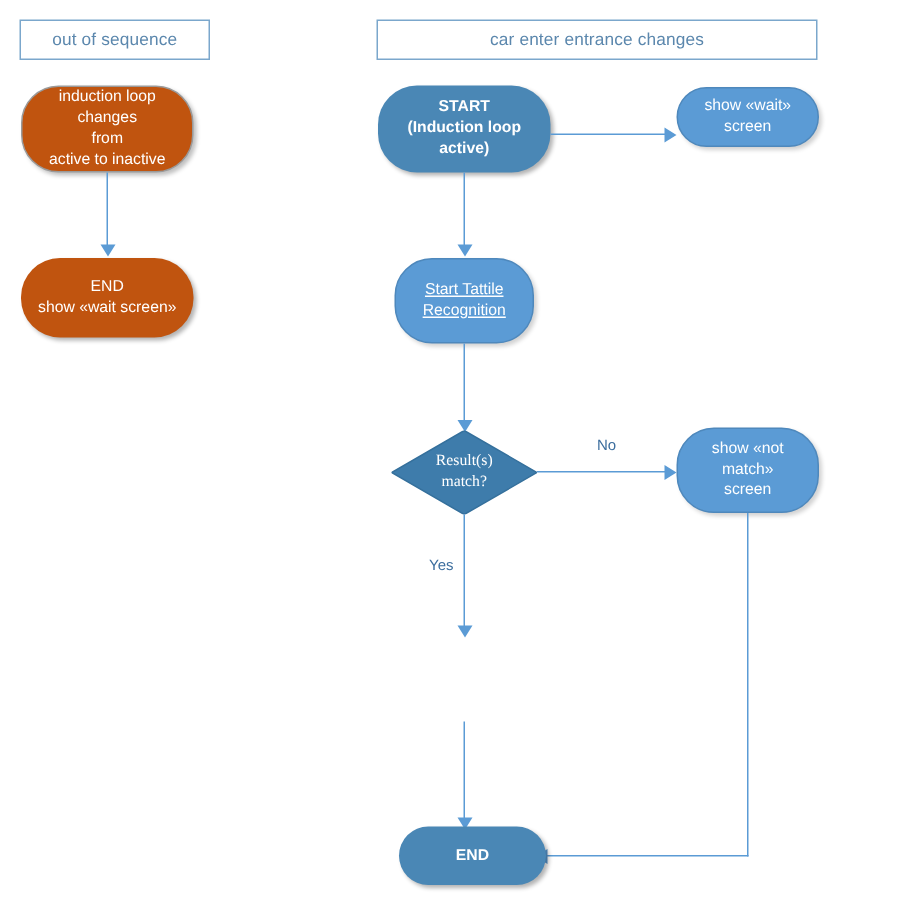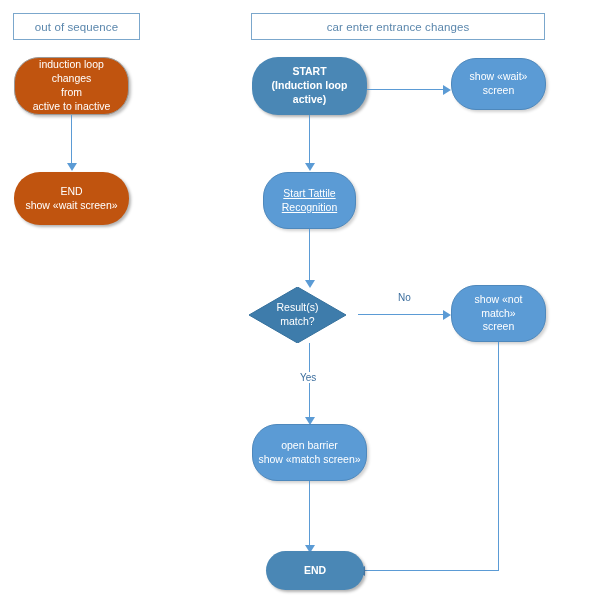--- a/index.html
+++ b/index.html
@@ -157,60 +157,56 @@
   </div>
 
   <div class="node blue-pill" style="left:252px; top:57px; width:115px; height:58px;">
     <span>START
 (Induction loop active)</span>
   </div>
 
   <div class="conn h" style="left:367px; top:89px; width:77px;"></div>
   <div class="arrow right" style="left:443px; top:85px;"></div>
 
-  <div class="node blue-rect" style="left:451px; top:58px; width:95px; height:52px;align-items:center;">
+  <div class="node blue-rect" style="left:451px; top:58px; width:95px; height:40px;align-items:center;">
     <span>show «wait» screen</span>
   </div>
 
   <div class="conn v" style="left:309px; top:115px; height:50px;"></div>
   <div class="arrow down" style="left:305px; top:163px;"></div>
 
   <div class="node blue-rect" style="left:263px; top:172px; width:93px; height:57px;text-decoration:underline;">
     <span>Start Tattile
 Recognition</span>
   </div>
 
   <div class="conn v" style="left:309px; top:229px; height:53px;"></div>
   <div class="arrow down" style="left:305px; top:280px;"></div>
 
-  <div class="node diamond" style="left:249px; top:287px; width:97px; height:56px;">
+  <div class="node diamond" style="left:261px; top:287px; width:97px; height:56px;font-family:Liberation Serif, serif;">
     <svg class="diamond-shape" viewBox="0 0 97 56" preserveAspectRatio="none">
       <polygon points="48.5,0 97,28 48.5,56 0,28" fill="#3E7CAB" stroke="#35709C" stroke-width="1"></polygon>
     </svg>
     <span class="diamond-label">Result(s)
 match?</span>
   </div>
 
   <div class="conn h" style="left:358px; top:314px; width:86px;"></div>
   <div class="arrow right" style="left:443px; top:310px;"></div>
   <div class="edge-label" style="left:396px; top:292px;">No</div>
 
   <div class="node blue-rect" style="left:451px; top:285px; width:95px; height:57px;">
     <span>show «not match»
 screen</span>
   </div>
 
   <div class="conn v" style="left:309px; top:343px; height:77px;"></div>
   <div class="arrow down" style="left:305px; top:417px;"></div>
-  <div class="edge-label" style="left:298px; top:372px;">Yes</div>
-
-  <div class="node blue-rect" style="left:252px; top:424px; width:115px; height:57px;">
-    <span>open barrier
-show «match screen»</span>
-  </div>
+  <div class="edge-label" style="left:284px; top:372px;">Yes</div>
+
 
   <div class="conn v" style="left:309px; top:481px; height:66px;"></div>
   <div class="arrow down" style="left:305px; top:545px;"></div>
 
   <div class="conn v" style="left:498px; top:342px; height:229px;"></div>
   <div class="conn h" style="left:364px; top:570px; width:135px;"></div>
   <div class="arrow left" style="left:357px; top:566px;"></div>
 
   <div class="node blue-pill" style="left:266px; top:551px; width:98px; height:39px;">
     <span>END</span>

